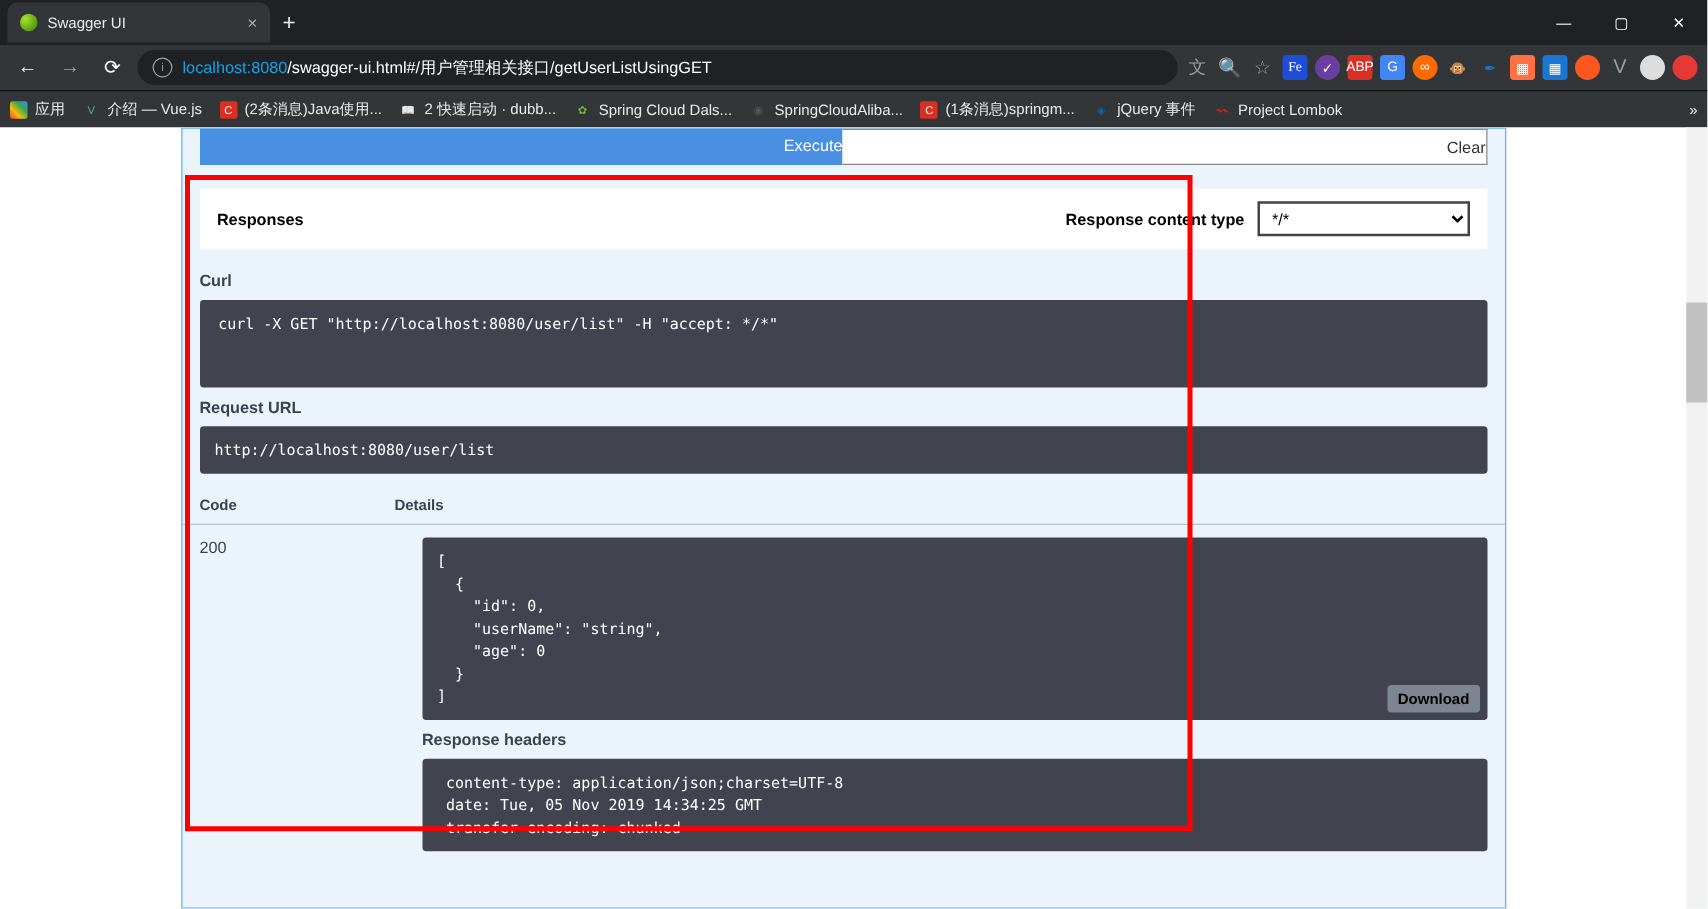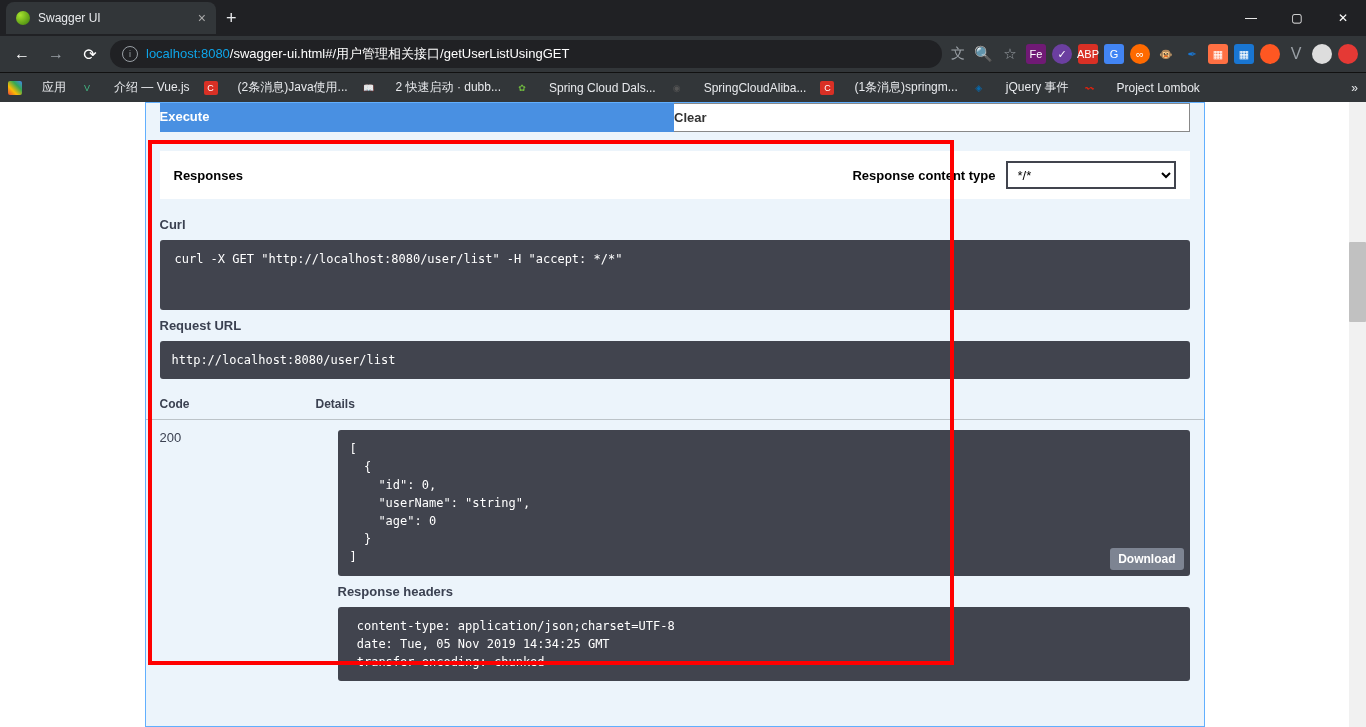--- a/index.html
+++ b/index.html
@@ -18,32 +18,32 @@
   .nav-btn { width: 28px; height: 28px; display: flex; align-items: center; justify-content: center; color: #9aa0a6; font-size: 16px; border-radius: 50%; }
   .nav-btn.active { color: #fff; }
   .omnibox { flex: 1; height: 28px; background: #202124; border-radius: 14px; display: flex; align-items: center; padding: 0 12px; color: #e8eaed; font-size: 13px; gap: 8px; }
   .omnibox .info { width: 16px; height: 16px; border: 1.5px solid #9aa0a6; border-radius: 50%; display: flex; align-items: center; justify-content: center; font-size: 9px; color: #9aa0a6; }
   .omnibox .host { color: #0ea5e9; }
   .omnibox .path { color: #fff; }
   .addr-icons { display: flex; gap: 6px; align-items: center; }
   .addr-icons .ic { width: 20px; height: 20px; border-radius: 3px; display:flex;align-items:center;justify-content:center;font-size:11px;color:#fff;}
 
   .bmbar { height: 30px; background: #323639; border-top: 1px solid #111; display: flex; align-items: center; padding: 0 8px; gap: 14px; color: #e8eaed; font-size: 12px; }
-  .bmbar .bm { display: flex; align-items: center; gap: 20px; white-space: nowrap; }
+  .bmbar .bm { display: flex; align-items: center; gap: 6px; white-space: nowrap; }
   .bm-ic { width: 14px; height: 14px; border-radius: 2px; display:flex;align-items:center;justify-content:center;font-size:9px;}
 
   
   .viewport { height: calc(727px - 36px - 36px - 30px); display: flex; background: #fff; }
   .scroll-gutter { width: 17px; background: #f1f1f1; display:flex; flex-direction:column; }
   .scroll-thumb{ width:100%; background:#c1c1c1; height:80px; margin-top:140px; border-radius:1px;}
   .page { flex: 1; overflow: hidden; display:flex; justify-content:center; }
   .swagger-box { width: 1060px; border: 1px solid #61affe; border-left: 1px solid #61affe; border-right: 1px solid #61affe; background: #ecf4fb; display:flex; flex-direction:column; height:100%; padding:0; }
 
   .btn-row { display:flex; margin: 0 14px 5px 14px; }
-  .btn { flex:1; text-align:left; padding: 6px 0; font-size: 13px; font-weight:700; }
+  .btn { flex:1; text-align:right; padding: 6px 0; font-size: 13px; font-weight:400; }
   .btn.exec { background:#4990e2; color:#fff; }
   .btn.clear { background:#fff; color:#333; border:1px solid #888; border-left:none;}
 
   .responses-hdr { background:#fff; padding: 10px 14px; display:flex; align-items:center; margin: 14px 14px 0 14px; font-size:13px; border:none; }
   .responses-hdr .title { font-weight:700; }
   .resp-ct { margin-left:auto; display:flex; align-items:center; gap:10px; font-size:13px; }
   .resp-ct select { width:170px; height:28px; border:2px solid #41444e; background:#fff; font-size:13px; padding:0 6px; }
 
   .section { padding: 10px 14px; }
   .sec-label { font-size:13px; font-weight:700; margin: 8px 0; color:#3b4151;}
@@ -51,21 +51,21 @@
   .curl-box{ min-height:70px;padding-left:15px;}
 
   .tbl-hdr { display:flex; padding: 8px 14px; border-bottom:1px solid rgba(0,0,0,.2); font-size:12px; font-weight:700; color:#3b4151;}
   .col-code { width: 156px; }
   .col-details{ flex:1; }
 
   .resp-row { display:flex; padding: 10px 14px 0 14px; }
   .resp-code{ width:178px; font-size:13px; color:#3b4151;}
   .resp-details{ flex:1; }
   .resp-body-wrap{ position:relative;}
-  .dl-btn{ position:absolute; right:6px; bottom:6px; background:#7d8492; color:#ffffff; font-size:12px; font-weight:700; padding:4px 8px; border-radius:3px;}
+  .dl-btn{ position:absolute; right:6px; bottom:6px; background:#7d8492; color:#000000; font-size:12px; font-weight:700; padding:4px 8px; border-radius:3px;}
 
   
   .red-box { position:absolute; border: 4px solid #ff0000; pointer-events:none; }
 </style>
 </head>
 <body>
 
 <div class="titlebar">
   <div class="tab">
     <span class="tab-favicon"></span>
@@ -87,21 +87,21 @@
   <div class="omnibox">
     <span class="info">i</span>
     <span>
       <span class="host">localhost</span><span class="host">:8080</span><span class="path">/swagger-ui.html#/用户管理相关接口/getUserListUsingGET</span>
     </span>
   </div>
   <div class="addr-icons">
     <div class="ic" style="color:#9aa0a6;font-size:14px;">⽂</div>
     <div class="ic" style="color:#9aa0a6;font-size:15px;">🔍</div>
     <div class="ic" style="color:#9aa0a6;font-size:15px;">☆</div>
-    <div class="ic" style="background:#701a75;">Fe</div>
+    <div class="ic" style="background:#1d4ed8;font-family:Liberation Serif, serif;">Fe</div>
     <div class="ic" style="background:#6b3fa0;border-radius:50%;">✓</div>
     <div class="ic" style="background:#d93025;">ABP</div>
     <div class="ic" style="background:#4285f4;">G</div>
     <div class="ic" style="background:#ff6a00;border-radius:50%;">∞</div>
     <div class="ic" style="color:#bc6c25;">🐵</div>
     <div class="ic" style="color:#1976d2;">✒</div>
     <div class="ic" style="background:#ff7043;">▦</div>
     <div class="ic" style="background:#1976d2;">▦</div>
     <div class="ic" style="background:#ff5722;border-radius:50%;"></div>
     <div class="ic" style="color:#9aa0a6;font-size:16px;">V</div>

